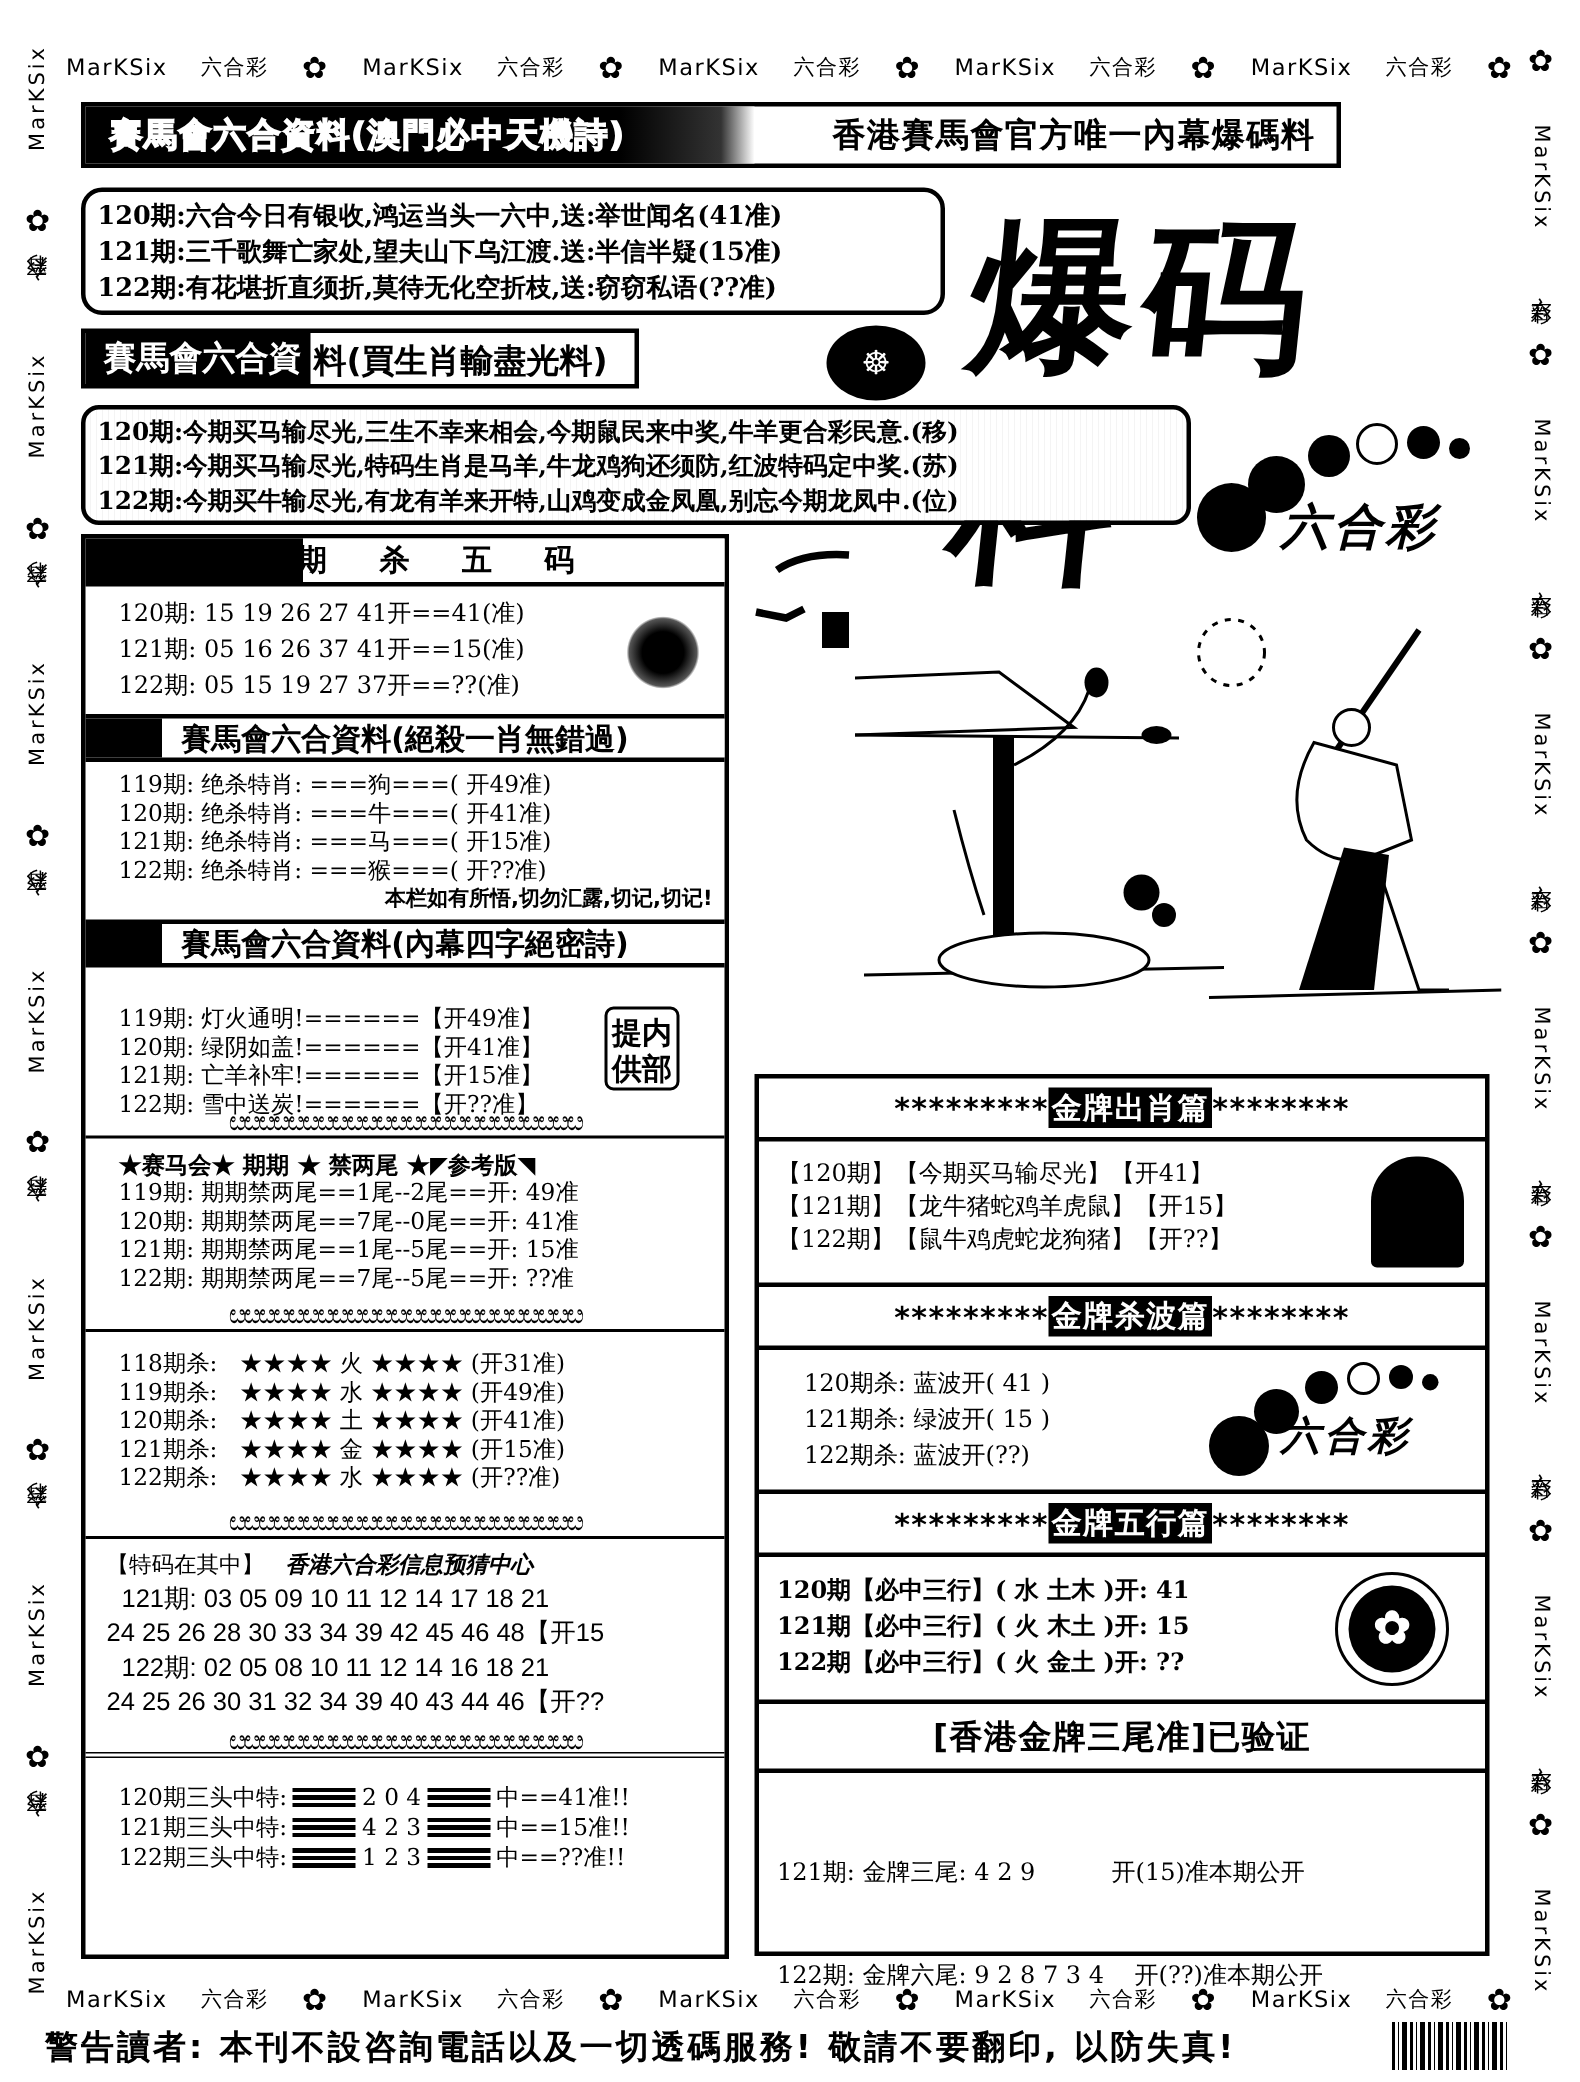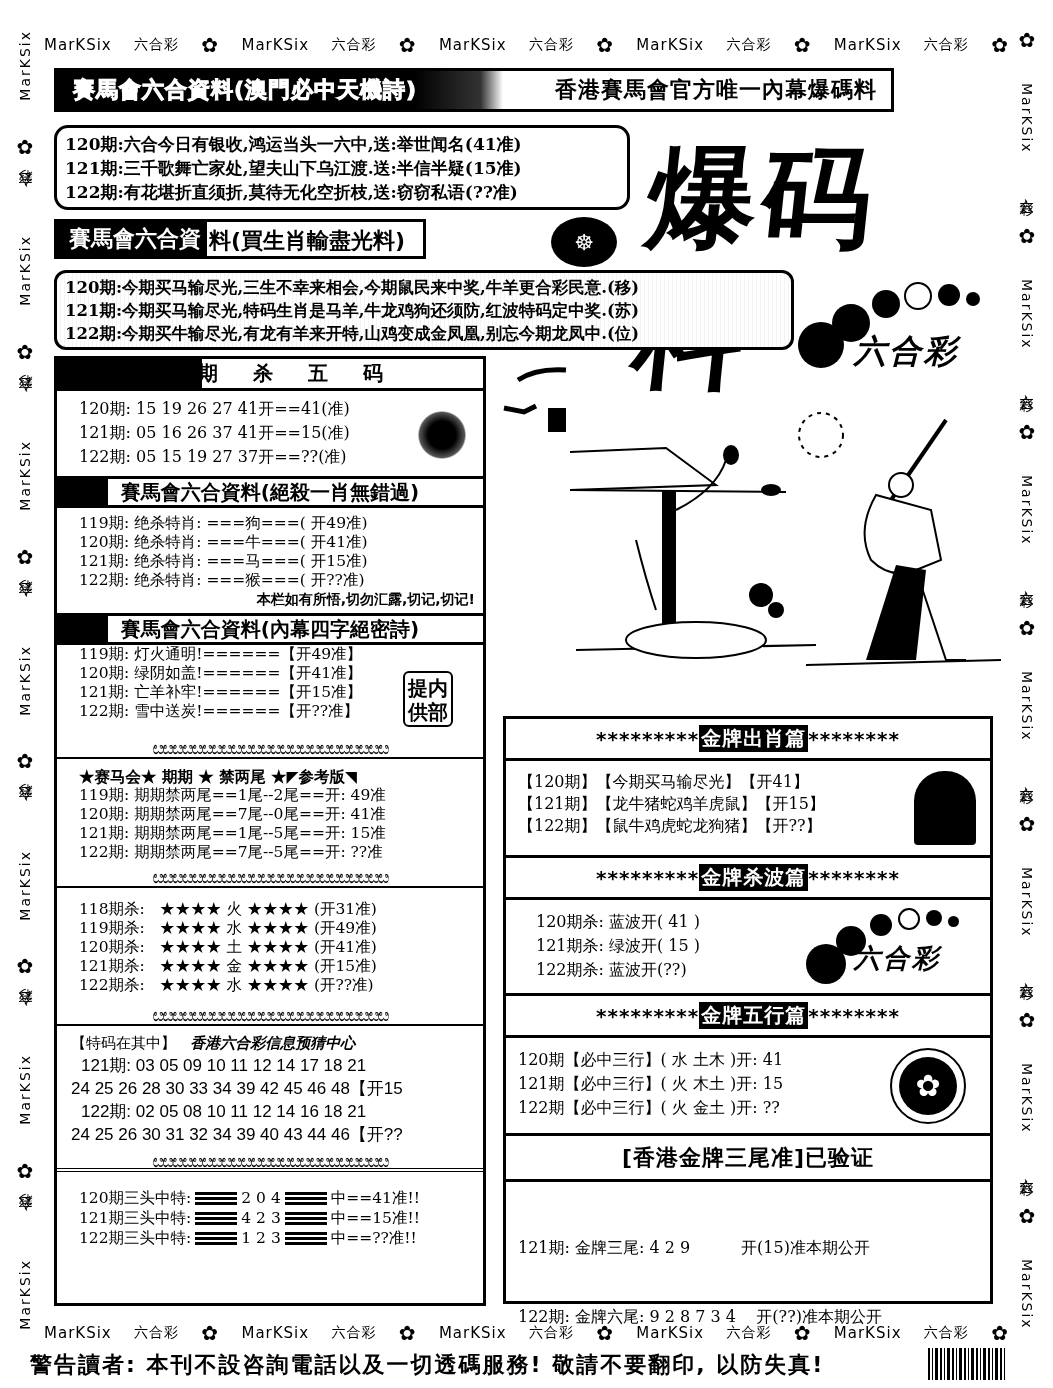--- a/index.html
+++ b/index.html
@@ -222,21 +222,21 @@
   </div>
   <div class="sec-head" style="border-top:3px solid #000;background:linear-gradient(90deg,#000 0 12%,#fff 12%);">賽馬會六合資料(絕殺一肖無錯過)</div>
   <div class="sec-body" style="padding-top:6px;line-height:19px;">
     <div>119期: 绝杀特肖: ===狗===( 开49准)</div>
     <div>120期: 绝杀特肖: ===牛===( 开41准)</div>
     <div>121期: 绝杀特肖: ===马===( 开15准)</div>
     <div>122期: 绝杀特肖: ===猴===( 开??准)</div>
     <div class="warn-line">本栏如有所悟,切勿汇露,切记,切记!</div>
   </div>
   <div class="sec-head" style="border-top:3px solid #000;background:linear-gradient(90deg,#000 0 12%,#fff 12%);">賽馬會六合資料(內幕四字絕密詩)</div>
-  <div class="sec-body" style="padding-top:0;line-height:19px;height:92px;">
+  <div class="sec-body" style="padding-top:25px;line-height:19px;height:92px;">
     <div>119期: 灯火通明!======【开49准】</div>
     <div>120期: 绿阴如盖!======【开41准】</div>
     <div>121期: 亡羊补牢!======【开15准】</div>
     <div>122期: 雪中送炭!======【开??准】</div>
     <div class="boxed-tag">
       <div>提内</div>
       <div>供部</div>
     </div>
   </div>
   <div class="cloud-row">ೞೞೞೞೞೞೞೞೞೞೞೞೞೞೞೞೞೞೞೞೞೞೞೞ</div>
@@ -300,21 +300,21 @@
       <div class="dot" style="left:120px;top:2px;width:16px;height:16px;"></div>
       <div class="dot" style="left:142px;top:8px;width:11px;height:11px;"></div>
       <div class="lhc-text" style="left:48px;top:38px;font-size:26px;">六合彩</div>
     </div>
   </div>
   <div class="r-head">
     <span>*********</span>
       <span class="hl">金牌五行篇</span>
       <span>********</span>
   </div>
-  <div class="r-body tall" style="height:98px;padding-top:10px;">
+  <div class="r-body tall" style="height:98px;padding-top:10px;font-weight:bold;">
     <div>120期【必中三行】( 水 土木 )开: 41</div>
     <div>121期【必中三行】( 火 木土 )开: 15</div>
     <div>122期【必中三行】( 火 金土 )开: ??</div>
     <div class="hk-seal">
         <div class="inner">✿</div>
       </div>
   </div>
   <div class="r-head" style="height:46px;font-size:22px;">
     <span>[香港金牌三尾准]已验证</span>
   </div>

